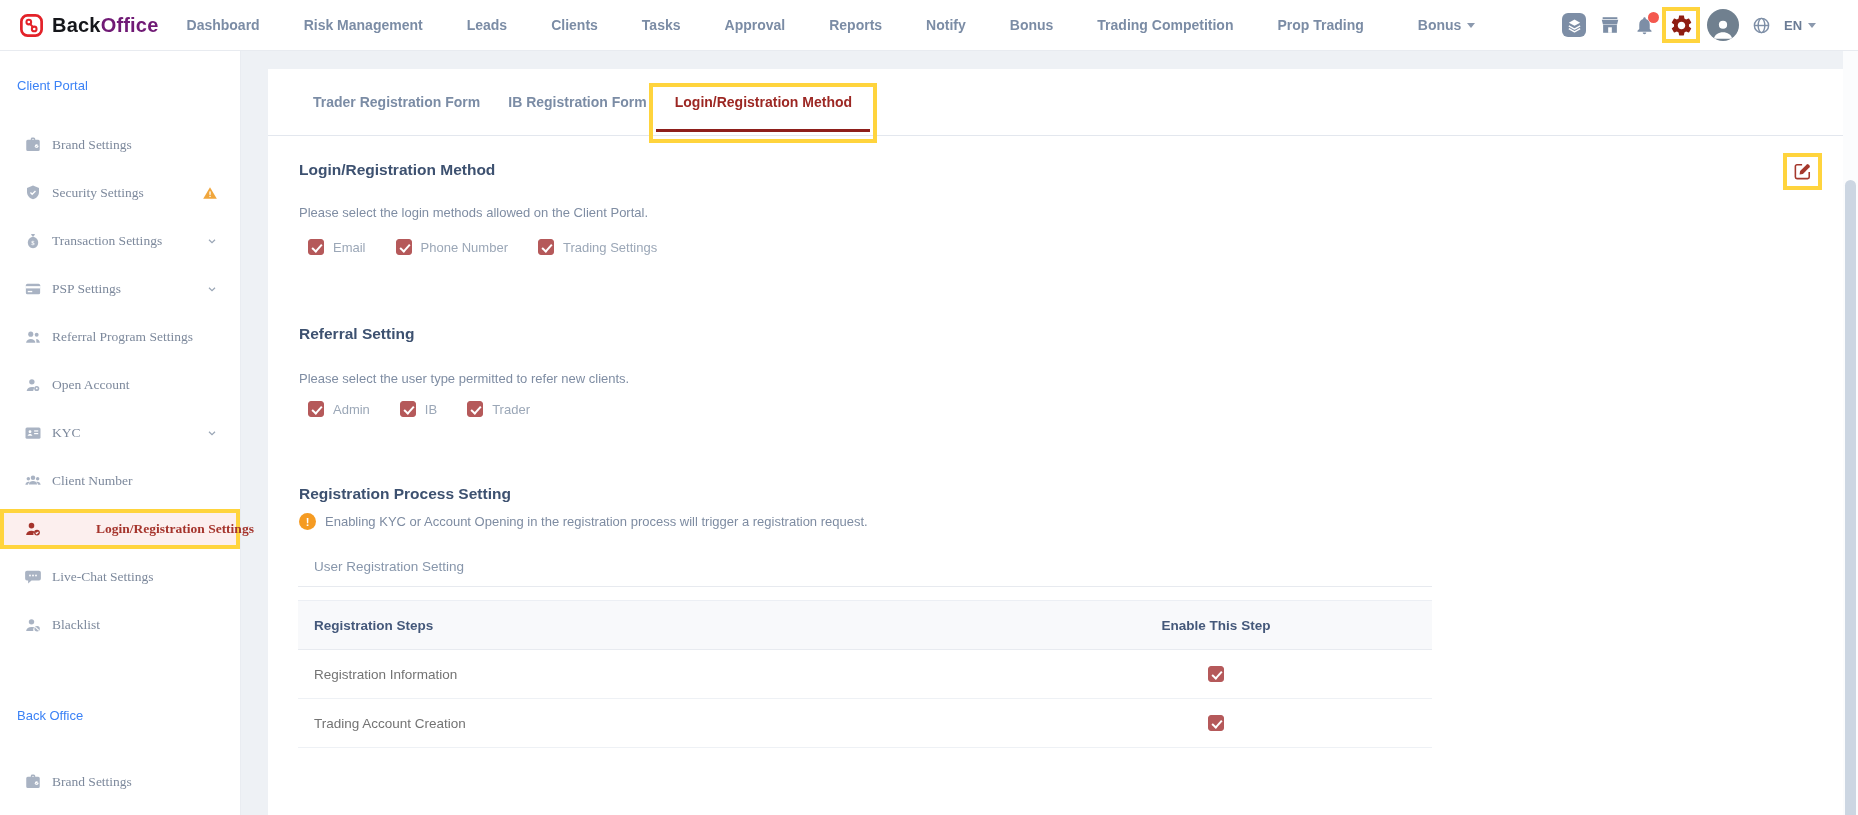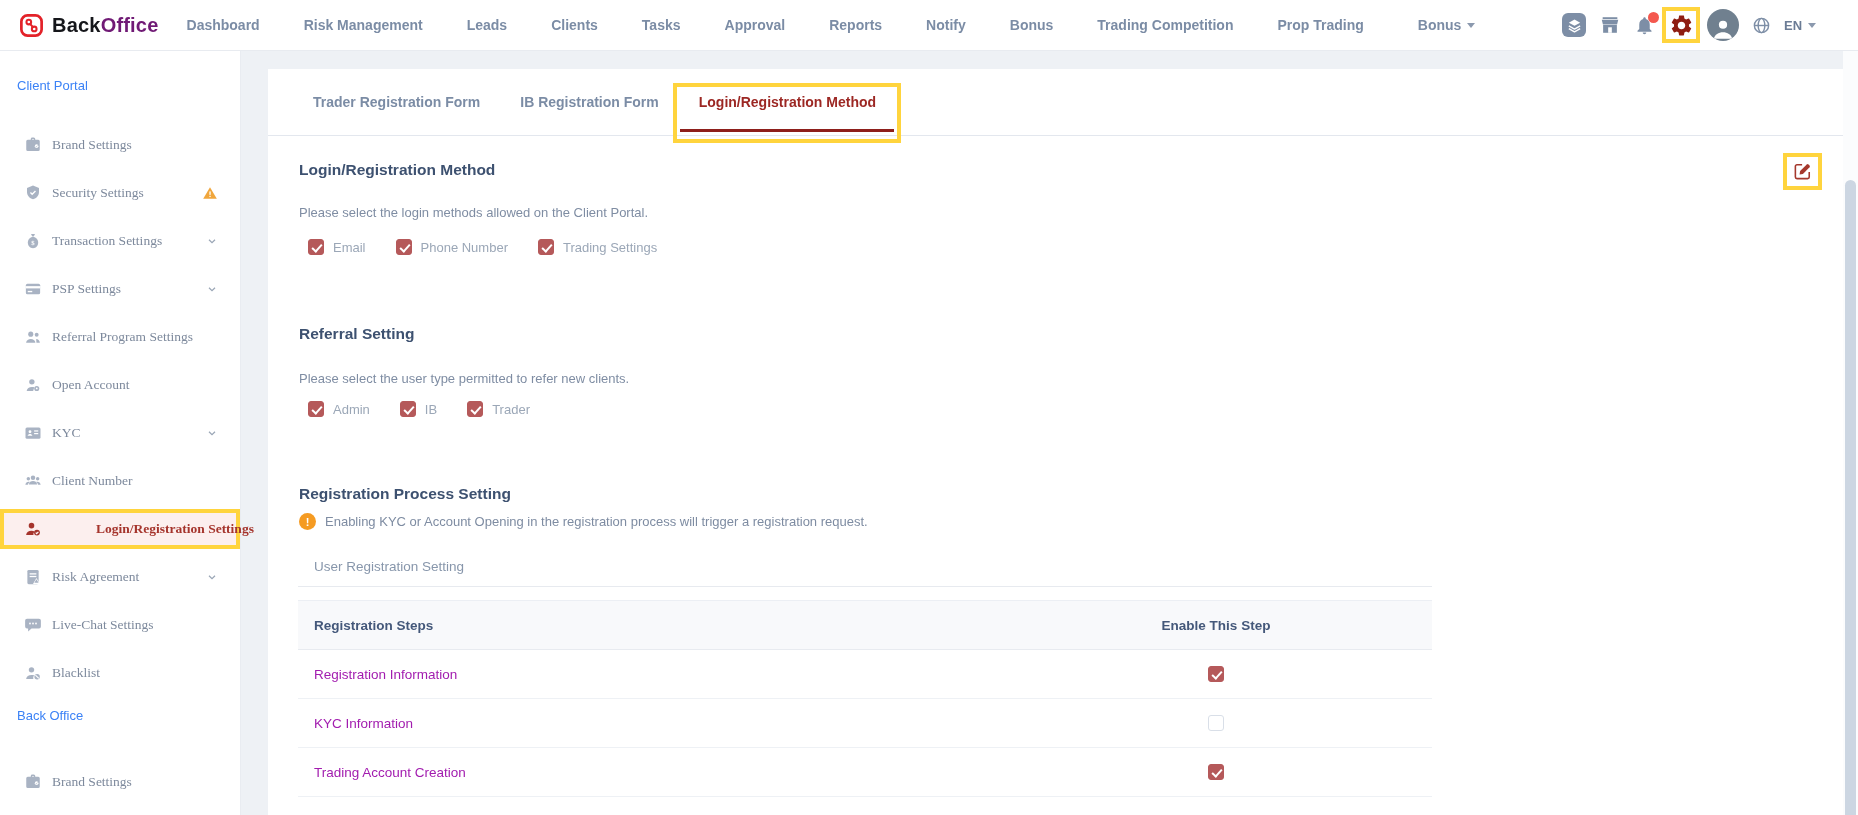--- a/index.html
+++ b/index.html
@@ -43,21 +43,21 @@
   .s-ic{position:absolute;left:24px;width:18px;height:18px;color:#a9b3c3;display:flex;}
   .s-lb{position:absolute;left:52px;font-size:13.5px;white-space:nowrap;}
   .s-right{position:absolute;right:22px;display:flex;color:#9aa6b6;}
   .s-item.active{color:#a5342c;}
   .s-item.active .s-ic{color:#a5342c;}
   .s-item.active .s-lb{font-weight:600;padding-left:44px;}
   .row-hl{position:absolute;left:0;right:0;top:4px;bottom:4px;background:#fcefee;border:4px solid #ffd43d;box-sizing:border-box;}
   .s-item>.s-ic,.s-item>.s-lb,.s-item>.s-right{z-index:2;}
   
   .card{position:absolute;left:268px;top:69px;width:1575px;bottom:0;background:#fff;z-index:10;}
-  .tabbar{position:absolute;top:0;left:0;right:0;height:66px;border-bottom:1px solid #e3e7ee;display:flex;align-items:center;padding-left:45px;gap:40px;}
+  .tabbar{position:absolute;top:0;left:0;right:0;height:66px;border-bottom:1px solid #e3e7ee;display:flex;align-items:center;padding-left:45px;gap:28px;}
   .tab{font-size:14px;font-weight:600;color:#7b8ca5;position:relative;height:66px;display:flex;align-items:center;cursor:pointer;white-space:nowrap;}
   .tab.active{color:#9c2723;font-weight:700;}
   .tab.active::after{content:"";position:absolute;left:-19px;right:-18px;bottom:3px;height:3px;background:#8e1f1b;}
   .tab-hl{position:absolute;top:14px;bottom:-8px;left:-26px;right:-25px;border:4px solid #ffd43d;pointer-events:none;z-index:5;}
   .sec-title{position:absolute;left:31px;font-size:15.5px;font-weight:700;color:#3d5170;}
   .sec-desc{position:absolute;left:31px;font-size:13px;color:#7f8da3;}
   .cb-row{position:absolute;left:40px;display:flex;align-items:center;gap:30px;}
   .opt{display:inline-flex;align-items:center;gap:9px;cursor:pointer;}
   .opt-lb{font-size:13px;color:#9ba7b7;}
   .cb{width:16px;height:16px;border-radius:3px;background:#fff;border:1px solid #d9dfe8;display:inline-block;position:relative;box-sizing:border-box;flex:none;cursor:pointer;}
@@ -67,21 +67,21 @@
   .notice{position:absolute;left:31px;display:flex;align-items:center;gap:9px;}
   .notice-ic{width:17px;height:17px;border-radius:50%;background:#f59b22;color:#fff;font-size:11px;font-weight:700;display:flex;align-items:center;justify-content:center;flex:none;}
   .notice-tx{font-size:13px;color:#7e8ca2;}
   .subsec{position:absolute;left:46px;font-size:13.5px;color:#8796ab;}
   .subsec-divider{position:absolute;left:30px;width:1134px;height:1px;background:#e7eaef;}
   .tbl-head{position:absolute;left:30px;top:531px;width:1134px;height:50px;background:#f8f9fb;border-top:1px solid #eceff4;border-bottom:1px solid #e8ebf0;box-sizing:border-box;display:flex;align-items:center;}
   .tbl-head .c1{padding-left:16px;font-size:13.5px;font-weight:700;color:#44587a;}
   .tbl-head .c2{position:absolute;left:845px;width:146px;text-align:center;font-size:13.5px;font-weight:700;color:#44587a;}
   .tbl-rows{position:absolute;left:30px;top:581px;width:1134px;}
   .tbl-row{position:relative;height:48px;border-bottom:1px solid #eef1f5;display:flex;align-items:center;}
-  .tbl-row .r-lb{padding-left:16px;font-size:13.5px;color:#a21caf;}
+  .tbl-row .r-lb{padding-left:16px;font-size:13.5px;color:#737373;}
   .tbl-row .cb{position:absolute;left:910px;top:16px;}
   
   .scroll-track{position:absolute;right:0;top:50px;width:15px;bottom:0;background:#fbfcfd;z-index:25;}
   .scroll-thumb{position:absolute;right:2px;top:130px;width:11px;height:640px;border-radius:6px;background:#ccd6e2;}
 </style>
 </head>
 <body>
 
 <header class="topnav">
   <div class="logo">
@@ -279,37 +279,20 @@
             <path d="M2.8 20c.6-3.8 3.4-5.6 7.2-5.6 1.5 0 2.9.3 4 .9a5.3 5.3 0 00-1.4 4.7z"></path>
             <circle cx="17.3" cy="16.8" r="3.9"></circle>
             <path d="M15.6 16.8l1.3 1.3 2.3-2.4" stroke="#fff" stroke-width="1.5" fill="none"></path>
           </svg>
         </span>
       <span class="s-lb">Login/Registration Settings</span>
     </div>
     <div class="s-item">
       <span class="s-ic">
           <svg viewBox="0 0 24 24" fill="currentColor" width="18" height="18">
-            <rect x="4.5" y="2.5" width="15" height="19" rx="1.8"></rect>
-            <rect x="7.5" y="7" width="9" height="1.7" fill="#fff"></rect>
-            <rect x="7.5" y="10.5" width="9" height="1.7" fill="#fff"></rect>
-            <path d="M16.6 13.2l4.6 8h-9.2z" fill="#fff"></path>
-            <path d="M16.6 15l2.8 4.8h-5.6z" fill="currentColor"></path>
-          </svg>
-        </span>
-      <span class="s-lb">Risk Agreement</span>
-      <span class="s-right">
-          <svg width="12" height="12" viewBox="0 0 24 24" fill="none" stroke="currentColor" stroke-width="2.4">
-            <path d="M6 9.5l6 6 6-6"></path>
-          </svg>
-        </span>
-    </div>
-    <div class="s-item">
-      <span class="s-ic">
-          <svg viewBox="0 0 24 24" fill="currentColor" width="18" height="18">
             <path d="M4 3.5h16A2.5 2.5 0 0122.5 6v8a2.5 2.5 0 01-2.5 2.5H10L5.5 20.5v-4H4A2.5 2.5 0 011.5 14V6A2.5 2.5 0 014 3.5z"></path>
             <circle cx="8" cy="10" r="1.2" fill="#fff"></circle>
             <circle cx="12" cy="10" r="1.2" fill="#fff"></circle>
             <circle cx="16" cy="10" r="1.2" fill="#fff"></circle>
           </svg>
         </span>
       <span class="s-lb">Live-Chat Settings</span>
     </div>
     <div class="s-item">
       <span class="s-ic">
@@ -410,24 +393,20 @@
     <span class="c1">Registration Steps</span>
     <span class="c2">Enable This Step</span>
   </div>
 
   <div class="tbl-rows">
     <div class="tbl-row">
       <span class="r-lb">Registration Information</span>
       <span class="cb checked"></span>
     </div>
     <div class="tbl-row">
-      <span class="r-lb">KYC Information</span>
-      <span class="cb"></span>
-    </div>
-    <div class="tbl-row">
       <span class="r-lb">Trading Account Creation</span>
       <span class="cb checked"></span>
     </div>
   </div>
 </main>
 
 <div class="scroll-track">
   <div class="scroll-thumb"></div>
 </div>
 

